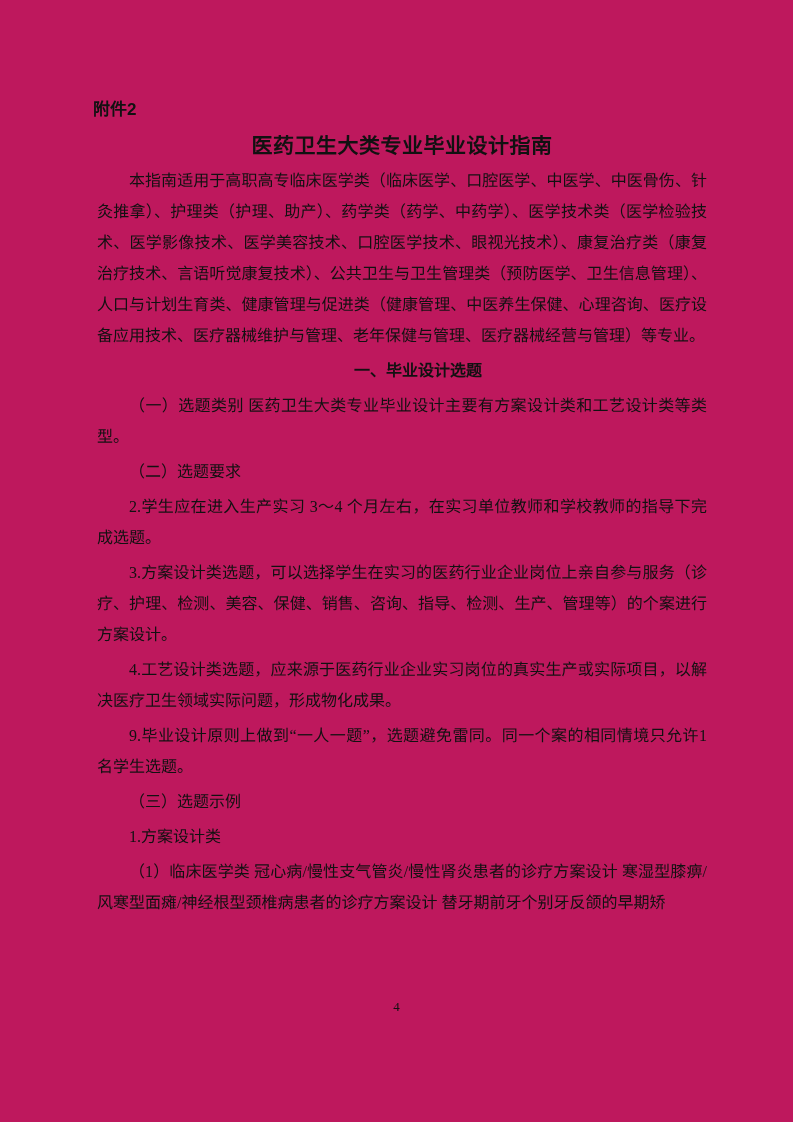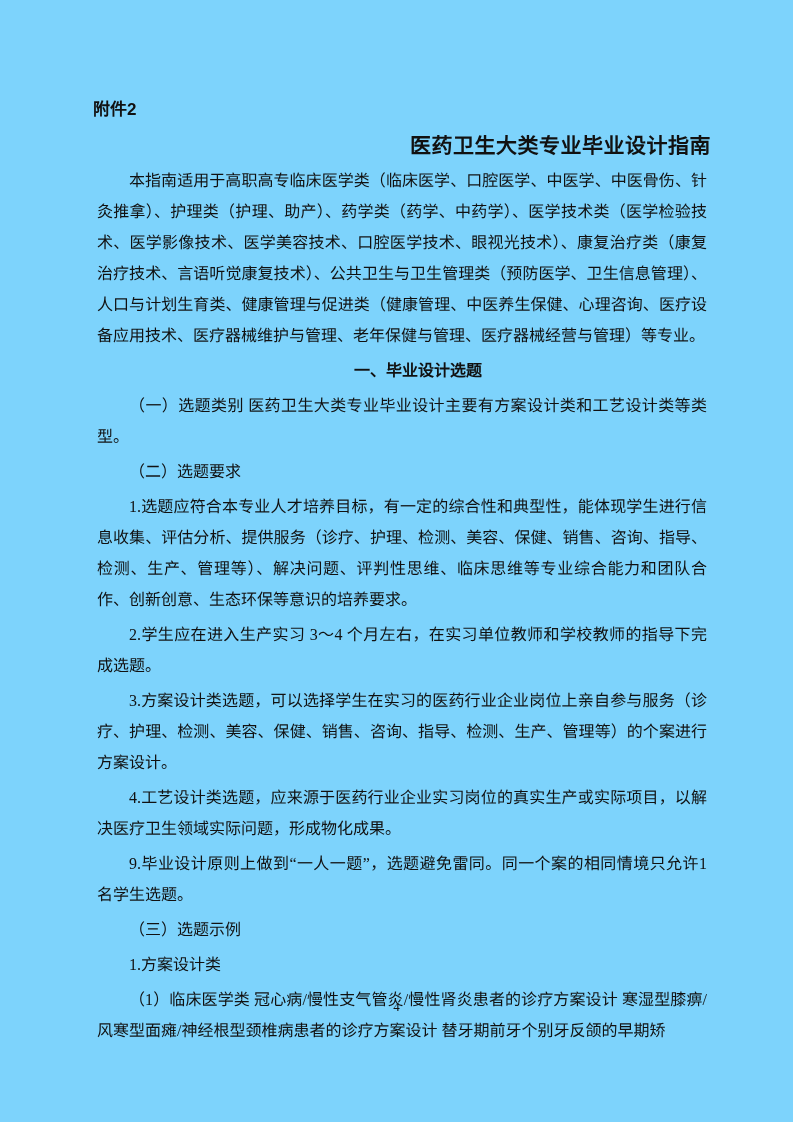--- a/index.html
+++ b/index.html
@@ -4,37 +4,37 @@
 <style>
   html, body {
     margin: 0;
     padding: 0;
     background: #ffffff;
   }
   .page {
     position: relative;
     width: 793px;
     height: 1122px;
-    background: #7dd3fc;
+    background: #be185d;
     overflow: hidden;
     font-family: "Liberation Serif", "DejaVu Serif", serif;
     color: #111111;
   }
   .content {
     padding: 100px 82px 0 93px;
   }
   .attachment-label {
     font-size: 17px;
     font-weight: bold;
     line-height: 20px;
     font-family: "Liberation Sans", "DejaVu Sans", sans-serif;
   }
   .doc-title {
     margin-top: 13px;
-    text-align: right;
+    text-align: center;
     font-size: 21px;
     font-weight: bold;
     line-height: 26px;
     letter-spacing: 0.5px;
     font-family: "Liberation Sans", "DejaVu Sans", sans-serif;
   }
   .body-text {
     margin-top: 6px;
     font-size: 16px;
     line-height: 31px;
@@ -68,21 +68,20 @@
   <div class="content">
     <div class="attachment-label">附件2</div>
 
     <h1 class="doc-title" style="margin:13px 0 0 0;">医药卫生大类专业毕业设计指南</h1>
 
     <div class="body-text">
       <p>本指南适用于高职高专临床医学类（临床医学、口腔医学、中医学、中医骨伤、针灸推拿）、护理类（护理、助产）、药学类（药学、中药学）、医学技术类（医学检验技术、医学影像技术、医学美容技术、口腔医学技术、眼视光技术）、康复治疗类（康复治疗技术、言语听觉康复技术）、公共卫生与卫生管理类（预防医学、卫生信息管理）、人口与计划生育类、健康管理与促进类（健康管理、中医养生保健、心理咨询、医疗设备应用技术、医疗器械维护与管理、老年保健与管理、医疗器械经营与管理）等专业。</p>
       <p class="section-heading">一、毕业设计选题</p>
       <p>（一）选题类别 医药卫生大类专业毕业设计主要有方案设计类和工艺设计类等类型。</p>
       <p>（二）选题要求</p>
-      <p>1.选题应符合本专业人才培养目标，有一定的综合性和典型性，能体现学生进行信息收集、评估分析、提供服务（诊疗、护理、检测、美容、保健、销售、咨询、指导、检测、生产、管理等）、解决问题、评判性思维、临床思维等专业综合能力和团队合作、创新创意、生态环保等意识的培养要求。</p>
       <p>2.学生应在进入生产实习 3～4 个月左右，在实习单位教师和学校教师的指导下完成选题。</p>
       <p>3.方案设计类选题，可以选择学生在实习的医药行业企业岗位上亲自参与服务（诊疗、护理、检测、美容、保健、销售、咨询、指导、检测、生产、管理等）的个案进行方案设计。</p>
       <p>4.工艺设计类选题，应来源于医药行业企业实习岗位的真实生产或实际项目，以解决医疗卫生领域实际问题，形成物化成果。</p>
       <p>9.毕业设计原则上做到“一人一题”，选题避免雷同。同一个案的相同情境只允许1 名学生选题。</p>
       <p>（三）选题示例</p>
       <p>1.方案设计类</p>
       <p>（1）临床医学类 冠心病/慢性支气管炎/慢性肾炎患者的诊疗方案设计 寒湿型膝痹/风寒型面瘫/神经根型颈椎病患者的诊疗方案设计 替牙期前牙个别牙反颌的早期矫</p>
     </div>
   </div>
 

